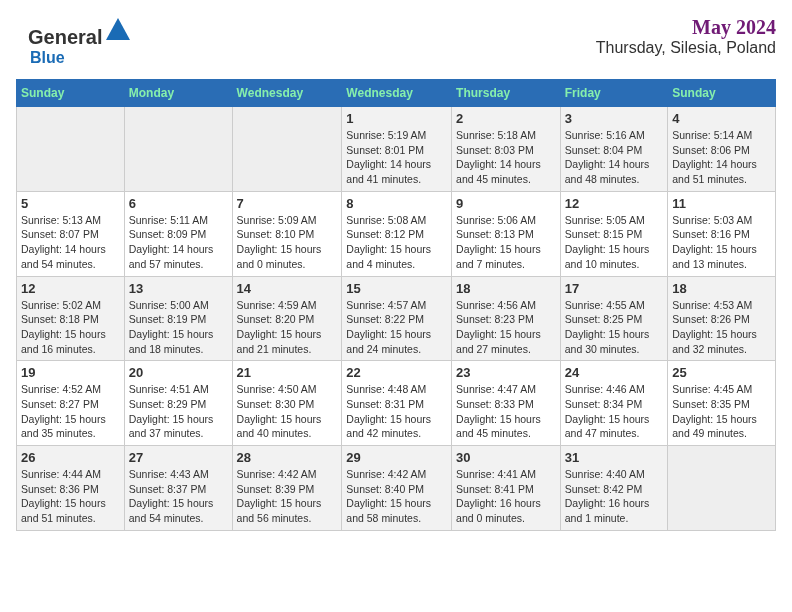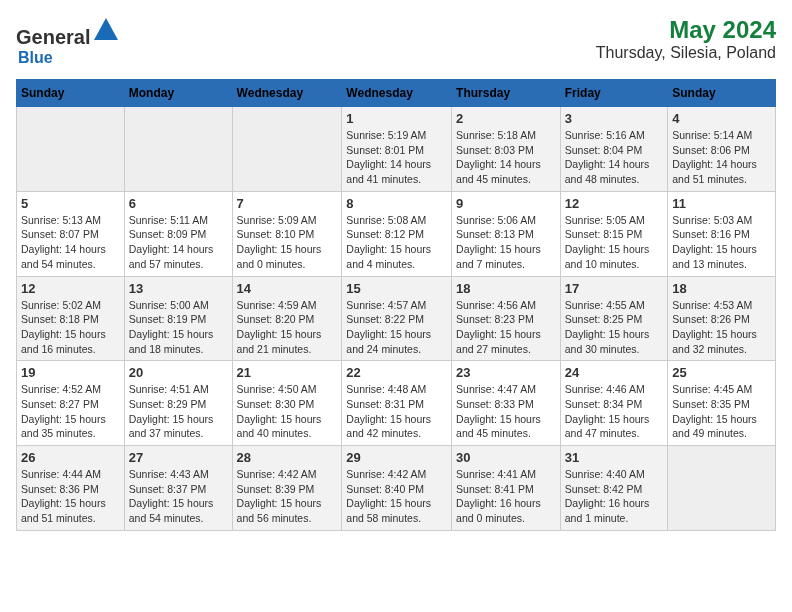--- a/index.html
+++ b/index.html
@@ -12,46 +12,48 @@
     }
     .header {
       display: flex;
       justify-content: space-between;
       align-items: flex-start;
       margin-bottom: 12px;
     }
     .logo {
       display: flex;
       align-items: center;
+      margin-left: 12px;
     }
     .logo-icon {
       width: 28px;
       height: 28px;
       margin-left: 2px;
     }
     .title-block {
       text-align: right;
     }
     .main-title {
-      font-size: 24px;
+      font-size: 20px;
       font-weight: bold;
-      color: #15803d;
+      color: #701a75;
+      font-family: Liberation Serif, serif;
     }
     .subtitle {
       font-size: 16px;
       color: #333;
     }
     .calendar {
       width: 100%;
       border-collapse: collapse;
       font-size: 11px;
     }
     .calendar th {
       background-color: #2a6db5;
-      color: #000000;
+      color: #86efac;
       padding: 6px 4px;
       text-align: left;
       font-size: 12px;
       border: 1px solid #2a6db5;
     }
     .calendar td {
       border: 1px solid #ccc;
       vertical-align: top;
       padding: 4px;
       width: 113px;

